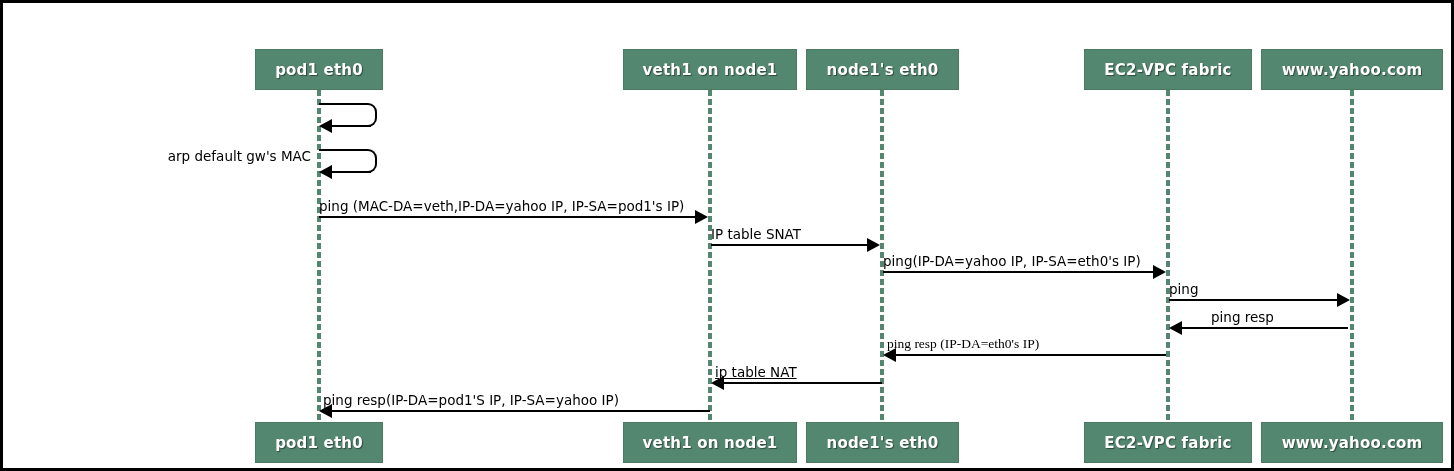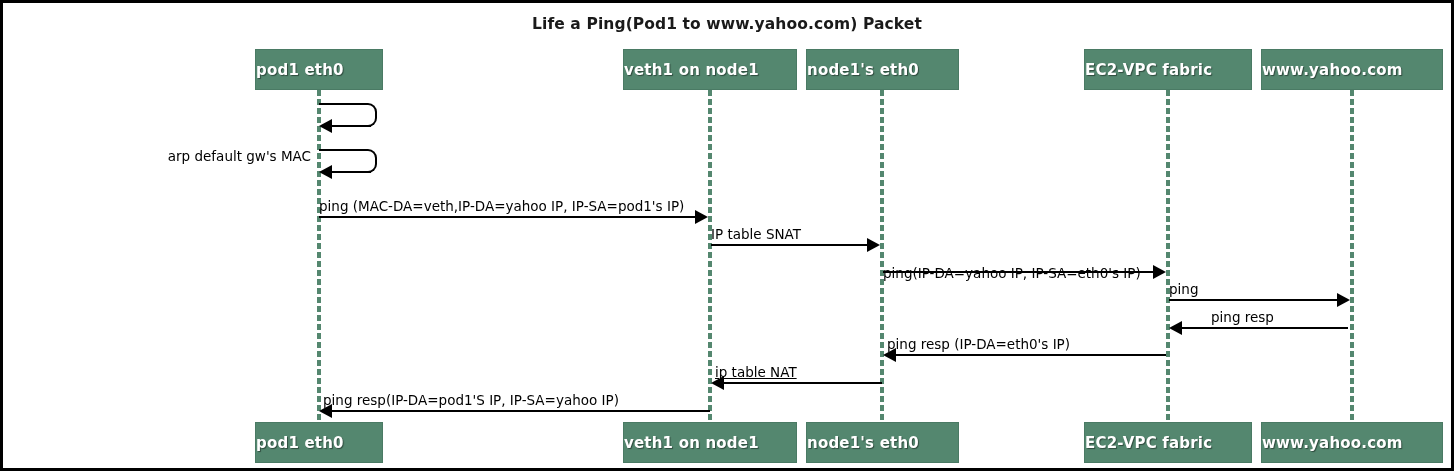--- a/index.html
+++ b/index.html
@@ -23,21 +23,21 @@
     white-space:nowrap;
   }
 
   .actor-box{
     position:absolute;
     box-sizing:border-box;
     background:#54876f;
     border:1px solid #4a7a64;
     color:#ffffff;
     font-size:15px;font-weight:bold;
-    display:flex;align-items:center;
+    display:flex;align-items:center;justify-content:center;
     text-shadow:1px 1px 1px rgba(0,0,0,0.45);
     white-space:nowrap;
     letter-spacing:0.2px;
   }
 
   .lifeline{
     position:absolute;
     width:4px;
     background-image:linear-gradient(#54876f 66%, rgba(255,255,255,0) 0%);
     background-position:left;
@@ -81,21 +81,20 @@
     border-radius:0 9px 9px 0;
     background:transparent;
   }
 </style>
 </head>
 <body>
 
 <div id="canvas">
   <div id="diagram">
 
-    <div class="title">Life a Ping(Pod1 to www.yahoo.com) Packet</div>
 
     <div class="actor-box" style="left:252px;top:46px;width:128px;height:41px;">
       <span>pod1 eth0</span>
     </div>
     <div class="actor-box" style="left:620px;top:46px;width:174px;height:41px;">
       <span>veth1 on node1</span>
     </div>
     <div class="actor-box" style="left:803px;top:46px;width:153px;height:41px;">
       <span>node1's eth0</span>
     </div>
@@ -130,33 +129,33 @@
     <div class="msg-line" style="left:316px;top:213px;width:380px;"></div>
     <div class="arrow-head right" style="left:692px;top:207px;"></div>
     <div class="msg-label" style="left:316px;top:195px;width:384px;">ping (MAC-DA=veth,IP-DA=yahoo IP, IP-SA=pod1's IP)</div>
 
     <div class="msg-line" style="left:708px;top:241px;width:160px;"></div>
     <div class="arrow-head right" style="left:864px;top:235px;"></div>
     <div class="msg-label" style="left:708px;top:223px;width:164px;">IP table SNAT</div>
 
     <div class="msg-line" style="left:880px;top:268px;width:274px;"></div>
     <div class="arrow-head right" style="left:1150px;top:262px;"></div>
-    <div class="msg-label" style="left:880px;top:250px;width:278px;margin-top:12px;">ping(IP-DA=yahoo IP, IP-SA=eth0's IP)</div>
+    <div class="msg-label" style="left:880px;top:250px;width:278px;">ping(IP-DA=yahoo IP, IP-SA=eth0's IP)</div>
 
     <div class="msg-line" style="left:1166px;top:296px;width:172px;"></div>
     <div class="arrow-head right" style="left:1334px;top:290px;"></div>
     <div class="msg-label" style="left:1166px;top:278px;width:176px;">ping</div>
 
     <div class="msg-line" style="left:1179px;top:324px;width:166px;"></div>
     <div class="arrow-head left" style="left:1166px;top:318px;"></div>
     <div class="msg-label" style="left:1208px;top:306px;width:176px;">ping resp</div>
 
     <div class="msg-line" style="left:893px;top:351px;width:270px;"></div>
     <div class="arrow-head left" style="left:880px;top:345px;"></div>
-    <div class="msg-label" style="left:884px;top:333px;width:278px;">ping resp (IP-DA=eth0's IP)</div>
+    <div class="msg-label" style="left:884px;top:333px;width:278px;font-family:Liberation Serif, serif;">ping resp (IP-DA=eth0's IP)</div>
 
     <div class="msg-line" style="left:721px;top:379px;width:158px;"></div>
     <div class="arrow-head left" style="left:708px;top:373px;"></div>
     <div class="msg-label" style="left:712px;top:361px;width:164px;text-decoration:underline;">ip table NAT</div>
 
     <div class="msg-line" style="left:329px;top:407px;width:378px;"></div>
     <div class="arrow-head left" style="left:316px;top:401px;"></div>
     <div class="msg-label" style="left:320px;top:389px;width:384px;">ping resp(IP-DA=pod1'S IP, IP-SA=yahoo IP)</div>
 
     <div class="actor-box" style="left:252px;top:419px;width:128px;height:41px;">

